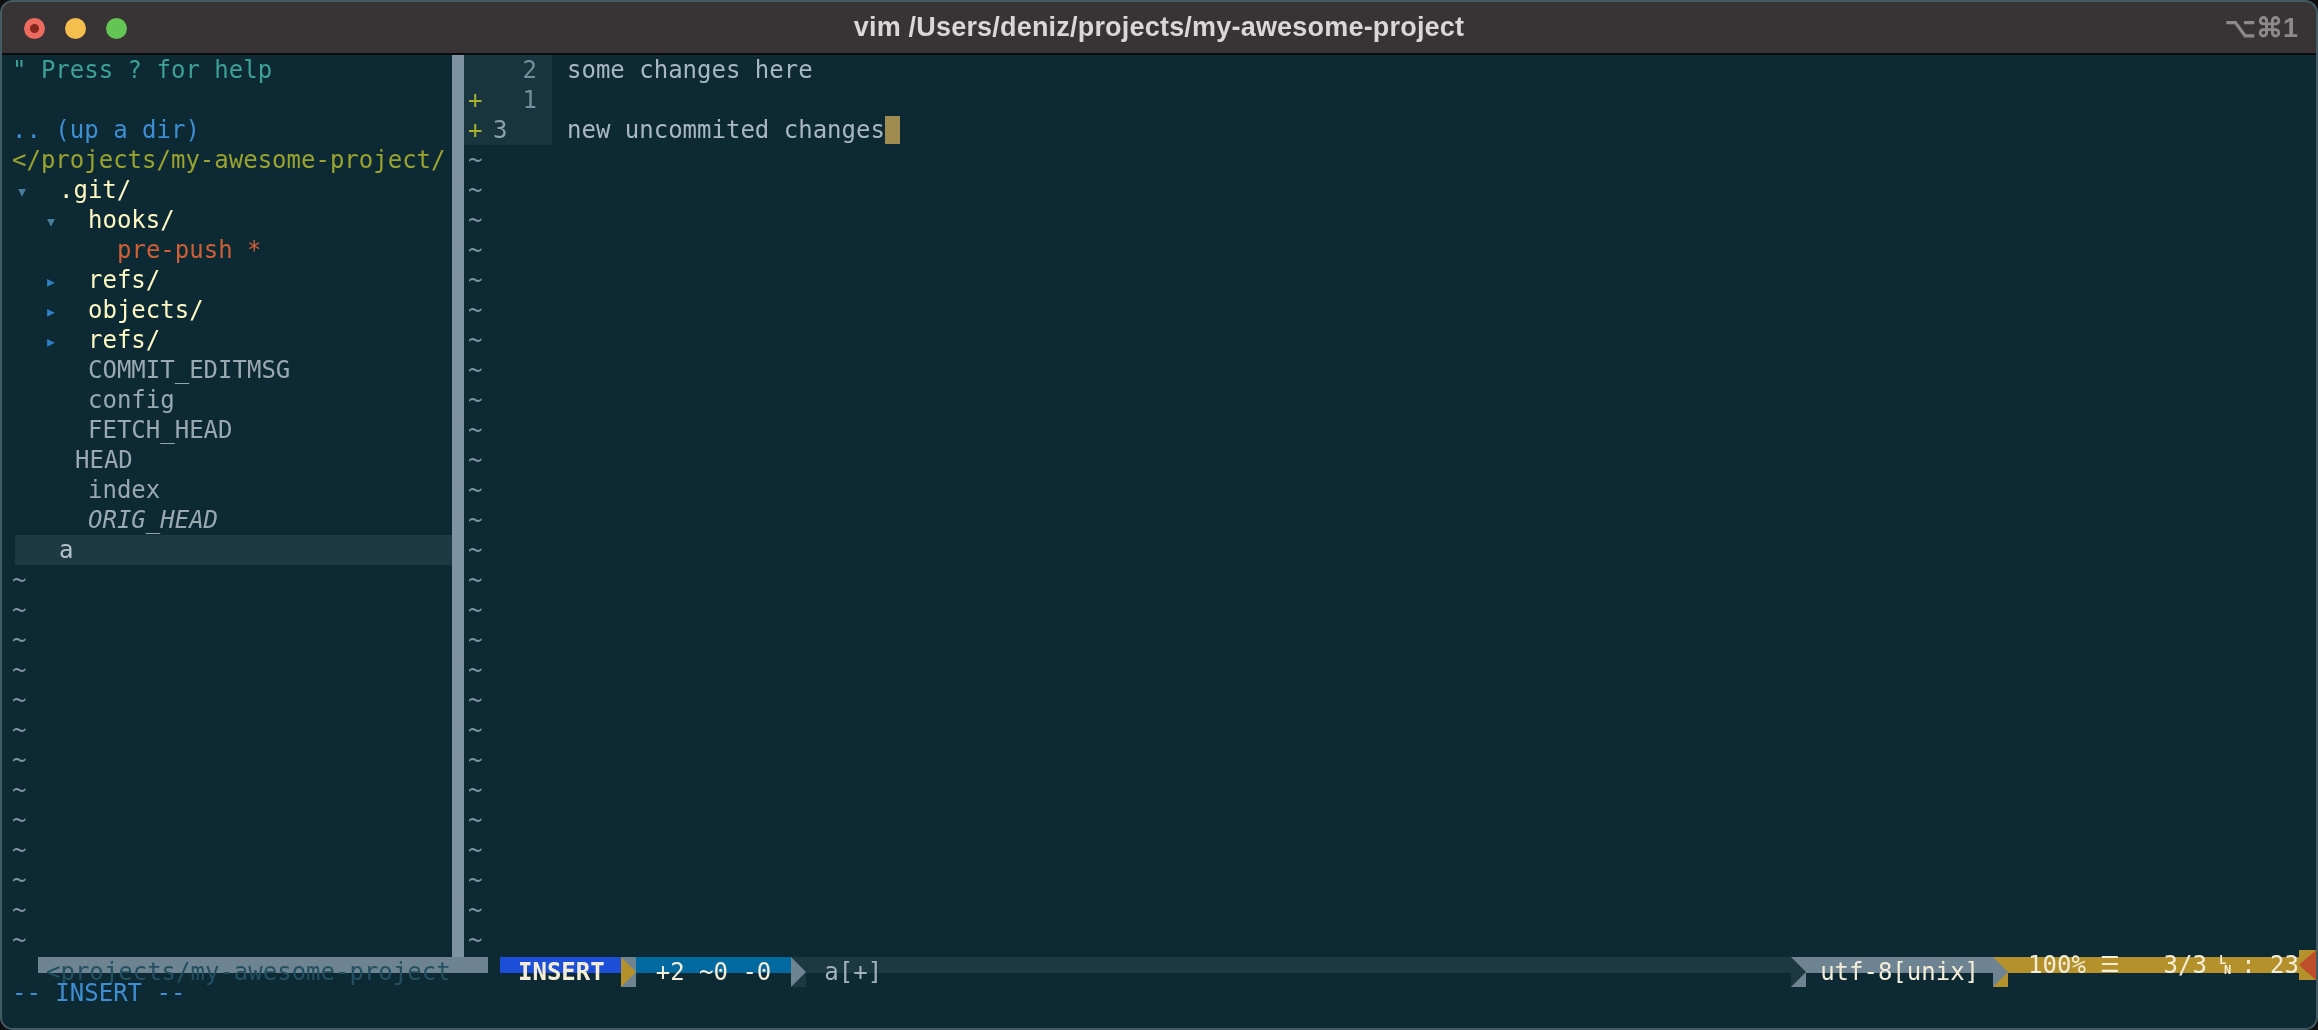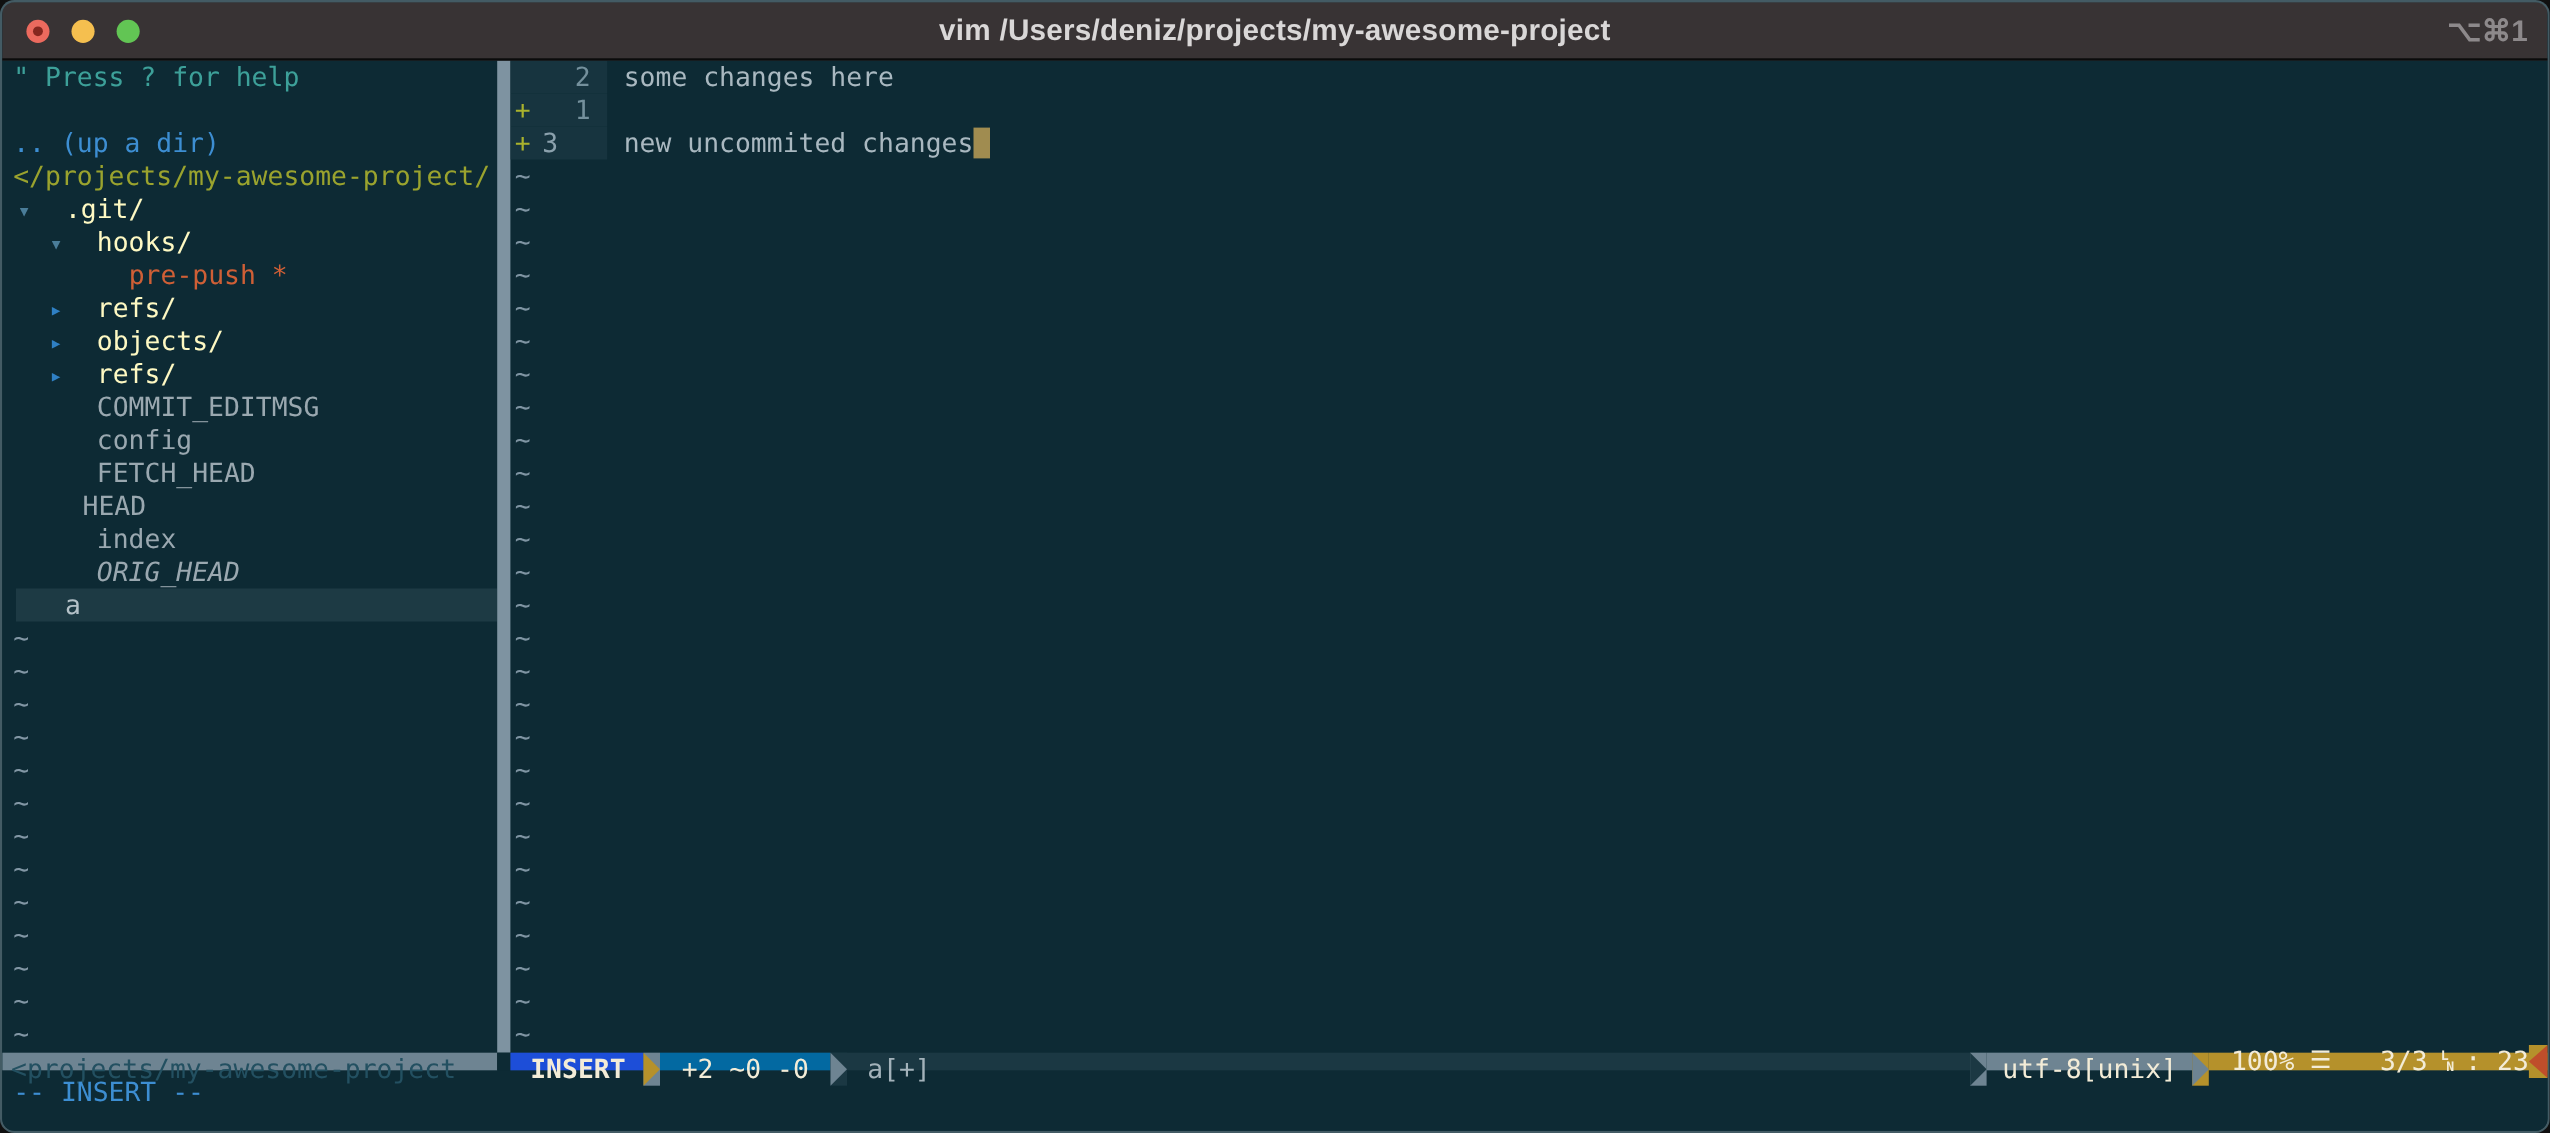--- a/index.html
+++ b/index.html
@@ -66,21 +66,21 @@
   .buf-line { display: flex; }
   .gutter { width: 88px; background: #17343f; display: flex; flex: none; }
   .sign { width: 29px; padding-left: 4px; color: #a9b22d; }
   .num  { width: 44px; text-align: right; color: #74909c; }
   .num.cur { text-align: left; color: #8ba1ad; }
   .buf-text { color: #a9b8c0; padding-left: 15px; }
   .cursor-block { display: inline-block; width: 15px; height: 28px; margin-top: 1px; background: #a08c50; vertical-align: top; }
   .buf-tilde { color: #7f95a3; padding-left: 4px; }
 
   
-  .statusrow { height: 16px; display: flex; font-size: 24px; line-height: 30px; }
+  .statusrow { height: 16px; display: flex; font-size: 24px; line-height: 30px; margin-left: 36px; }
   .status-left { width: 450px; background: #6e8492; color: #235061; padding-left: 8px; white-space: pre; }
   .status-gap { width: 12px; background: #0d2a34; }
   .status-right { flex: 1; display: flex; background: #1b3843; color: #f3ecd7; white-space: pre; }
   .seg-mode { background: #1d4ed8; font-weight: bold; padding: 0 16px 0 18px; }
   .seg-diff { background: #0369a1; padding: 0 20px; }
   .seg-file { padding-left: 18px; color: #a3b2ba; }
   .spacer { flex: 1; }
   .seg-enc { background: #6e8492; padding: 0 14px; }
   .seg-pos { background: #b5912b; display: flex; align-items: center; padding-left: 20px; }
   .seg-pos .menu-icon { margin: 0 44px 0 14px; font-size: 22px; }

